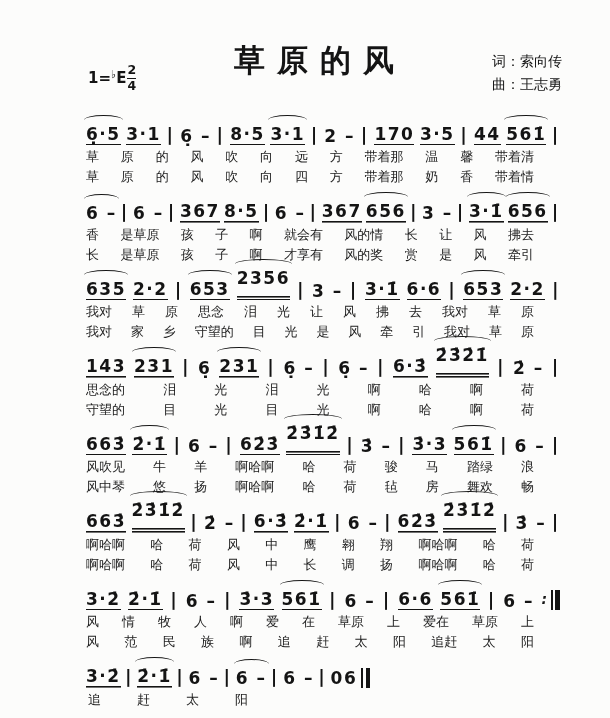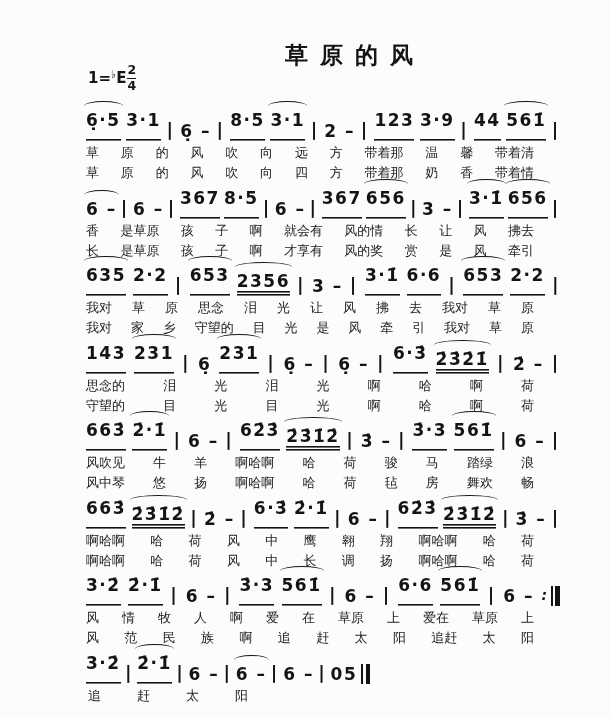--- a/index.html
+++ b/index.html
@@ -12,40 +12,40 @@
     overflow:hidden;
     margin:0 auto;
   }
   
   .header{display:flex;align-items:flex-start;padding:40px 48px 0 88px;}
   .keysig{margin-top:24px;font-weight:bold;font-size:15px;display:flex;align-items:center;gap:1px;white-space:nowrap;}
   .flat{font-size:11px;position:relative;top:-5px;font-weight:bold;font-style:normal;}
   .frac{display:inline-flex;flex-direction:column;align-items:center;line-height:1;font-size:12.5px;font-weight:bold;}
   .frac i{font-style:normal;}
   .frac .den{border-top:1.6px solid #141414;padding-top:1px;margin-top:1px;}
-  .title{flex:1;text-align:center;font-size:23px;font-weight:bold;letter-spacing:12px;padding-left:12px;
+  .title{flex:1;text-align:center;font-size:31px;font-weight:bold;letter-spacing:12px;padding-left:12px;
          font-family:Liberation Serif, serif;}
   .credits{margin-top:10px;font-size:14px;line-height:1.65;white-space:nowrap;}
   
   .score{padding:14px 50px 0 86px;}
   .system{margin-bottom:2px;}
   .notes{
     display:flex;justify-content:space-between;align-items:flex-end;
     position:relative;height:35px;
     font-weight:bold;font-size:17px;letter-spacing:1.5px;white-space:nowrap;
   }
   .notes.narrow{width:60%;}
   .note{position:relative;line-height:1.1;}
   .u1{background-image:linear-gradient(#141414,#141414);
       background-size:100% 1.6px;background-position:0 100%;background-repeat:no-repeat;
-      padding-bottom:11px;}
+      padding-bottom:2px;}
   .u2{background-image:linear-gradient(#141414,#141414),linear-gradient(#141414,#141414);
       background-size:100% 1.6px,100% 1.6px;
       background-position:0 100%,0 calc(100% - 3px);background-repeat:no-repeat;
-      padding-bottom:5px;}
+      padding-bottom:13px;}
   .arc{position:absolute;top:-10px;left:-2px;right:-2px;height:9px;
        border-top:1.8px solid #141414;border-radius:100% 100% 0 0;}
   .bar{font-size:18px;font-weight:bold;line-height:1.15;}
   .endbar{display:inline-flex;align-items:flex-end;gap:2.5px;height:22px;}
   .endbar .dots{font-size:14px;font-weight:bold;line-height:1.5;}
   .endbar .thin{width:1.8px;height:20px;background:#141414;}
   .endbar .thick{width:4.5px;height:20px;background:#141414;}
   
   .lyr{display:flex;justify-content:space-between;
        font-size:13px;line-height:1.25;margin-top:4px;padding-right:26px;color:#1c1c1c;}
@@ -59,37 +59,41 @@
 
   <div class="header">
     <div class="keysig">
       <span><span>1=</span><i class="flat">♭</i><span>E</span></span>
       <span class="frac">
         <i class="num">2</i>
         <i class="den">4</i>
       </span>
     </div>
     <div class="title">草原的风</div>
+    <div class="credits">
+      <div>词：索向传</div>
+      <div>曲：王志勇</div>
+    </div>
   </div>
 
   <div class="score">
       <div class="system">
         <div class="notes">
           <span class="note u1">6̣·5<i class="arc"></i></span>
           <span class="note u1">3·1</span>
           <span class="bar">|</span>
           <span class="note">6̣ –</span>
           <span class="bar">|</span>
           <span class="note u1">8·5</span>
           <span class="note u1">3·1<i class="arc"></i></span>
           <span class="bar">|</span>
           <span class="note">2 –</span>
           <span class="bar">|</span>
-          <span class="note u1">123</span>
-          <span class="note u1">3·9</span>
+          <span class="note u1">170</span>
+          <span class="note u1">3·5</span>
           <span class="bar">|</span>
           <span class="note u1">44</span>
           <span class="note u1">561̇<i class="arc"></i></span>
           <span class="bar">|</span>
         </div>
         <div class="lyr">
           <span>草</span>
           <span>原</span>
           <span>的</span>
           <span>风</span>
@@ -397,21 +401,21 @@
           <span class="note u1">3·2̇</span>
           <span class="bar">|</span>
           <span class="note u1">2̇·1̇<i class="arc"></i></span>
           <span class="bar">|</span>
           <span class="note">6 –</span>
           <span class="bar">|</span>
           <span class="note">6 –<i class="arc"></i></span>
           <span class="bar">|</span>
           <span class="note">6 –</span>
           <span class="bar">|</span>
-          <span class="note">05</span>
+          <span class="note">06</span>
           <span class="endbar">
             <i class="thin"></i>
             <i class="thick"></i>
           </span>
         </div>
         <div class="lyr left">
           <span>追</span>
           <span>赶</span>
           <span>太</span>
           <span>阳</span>

